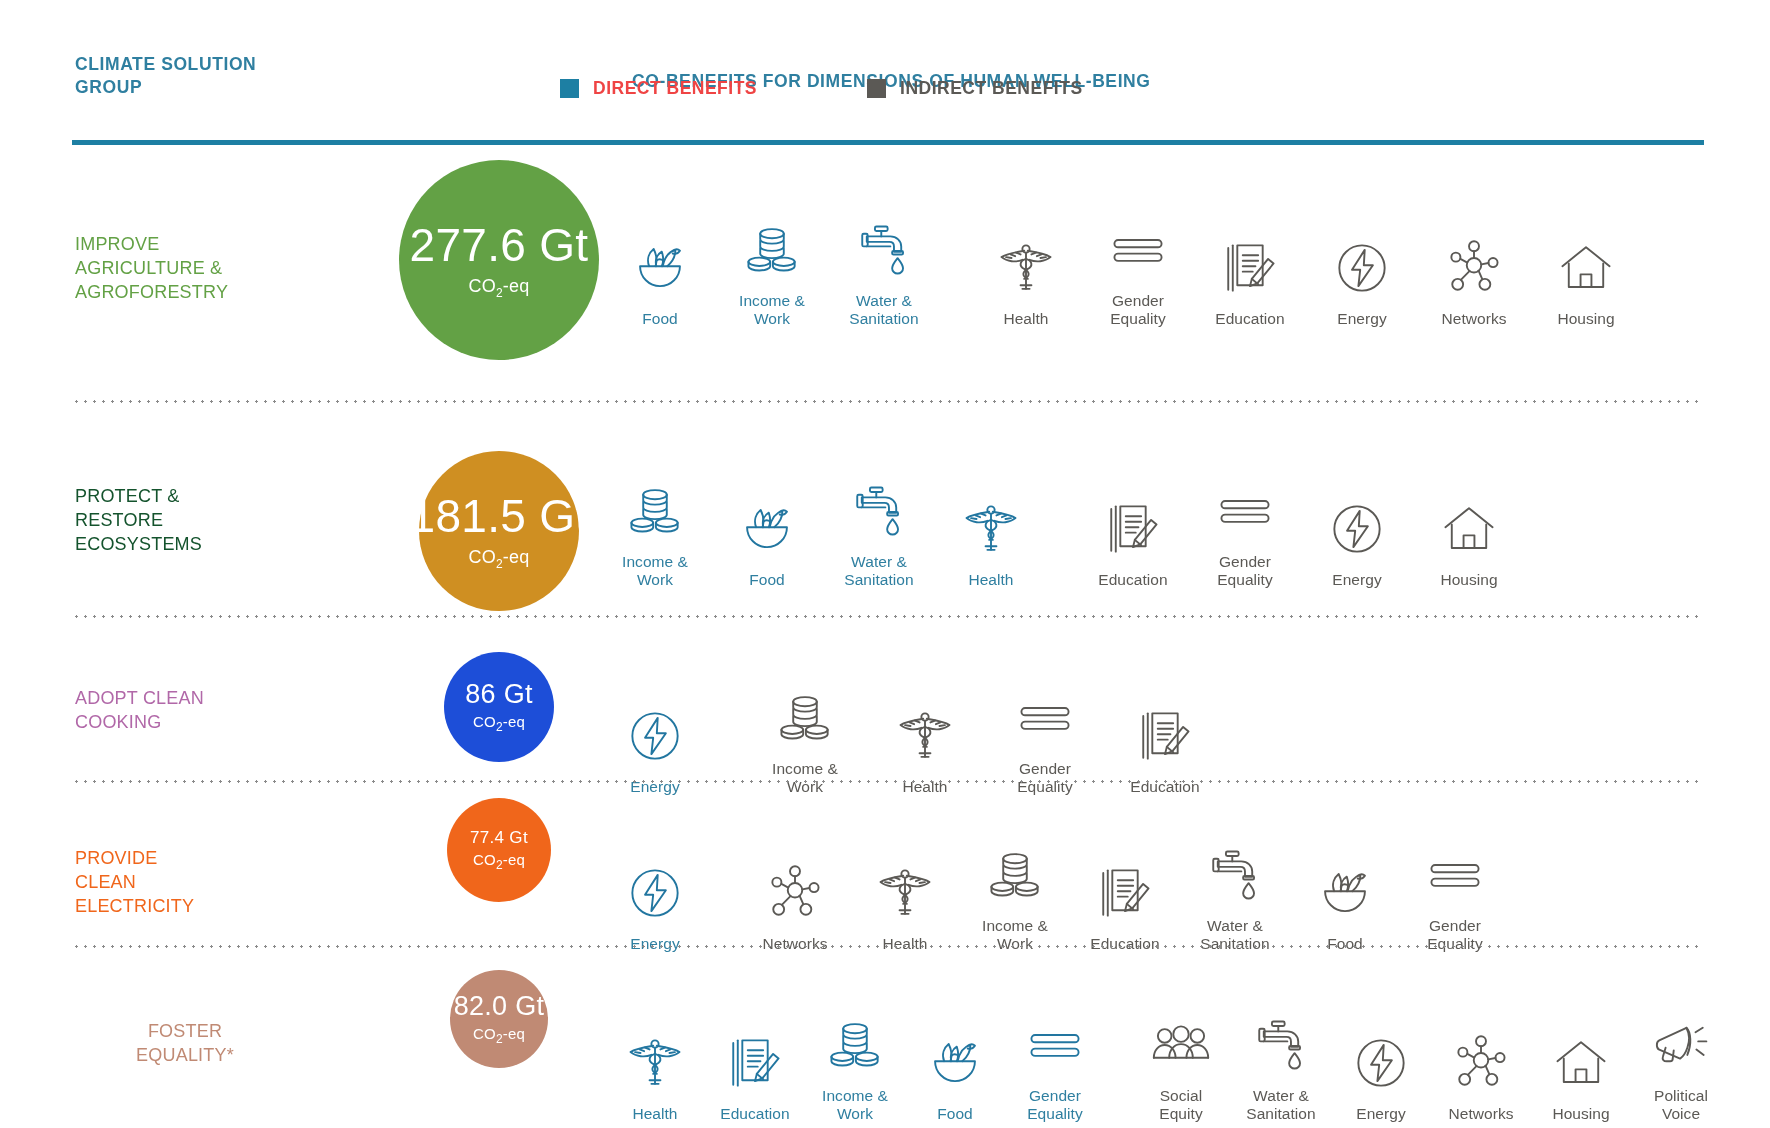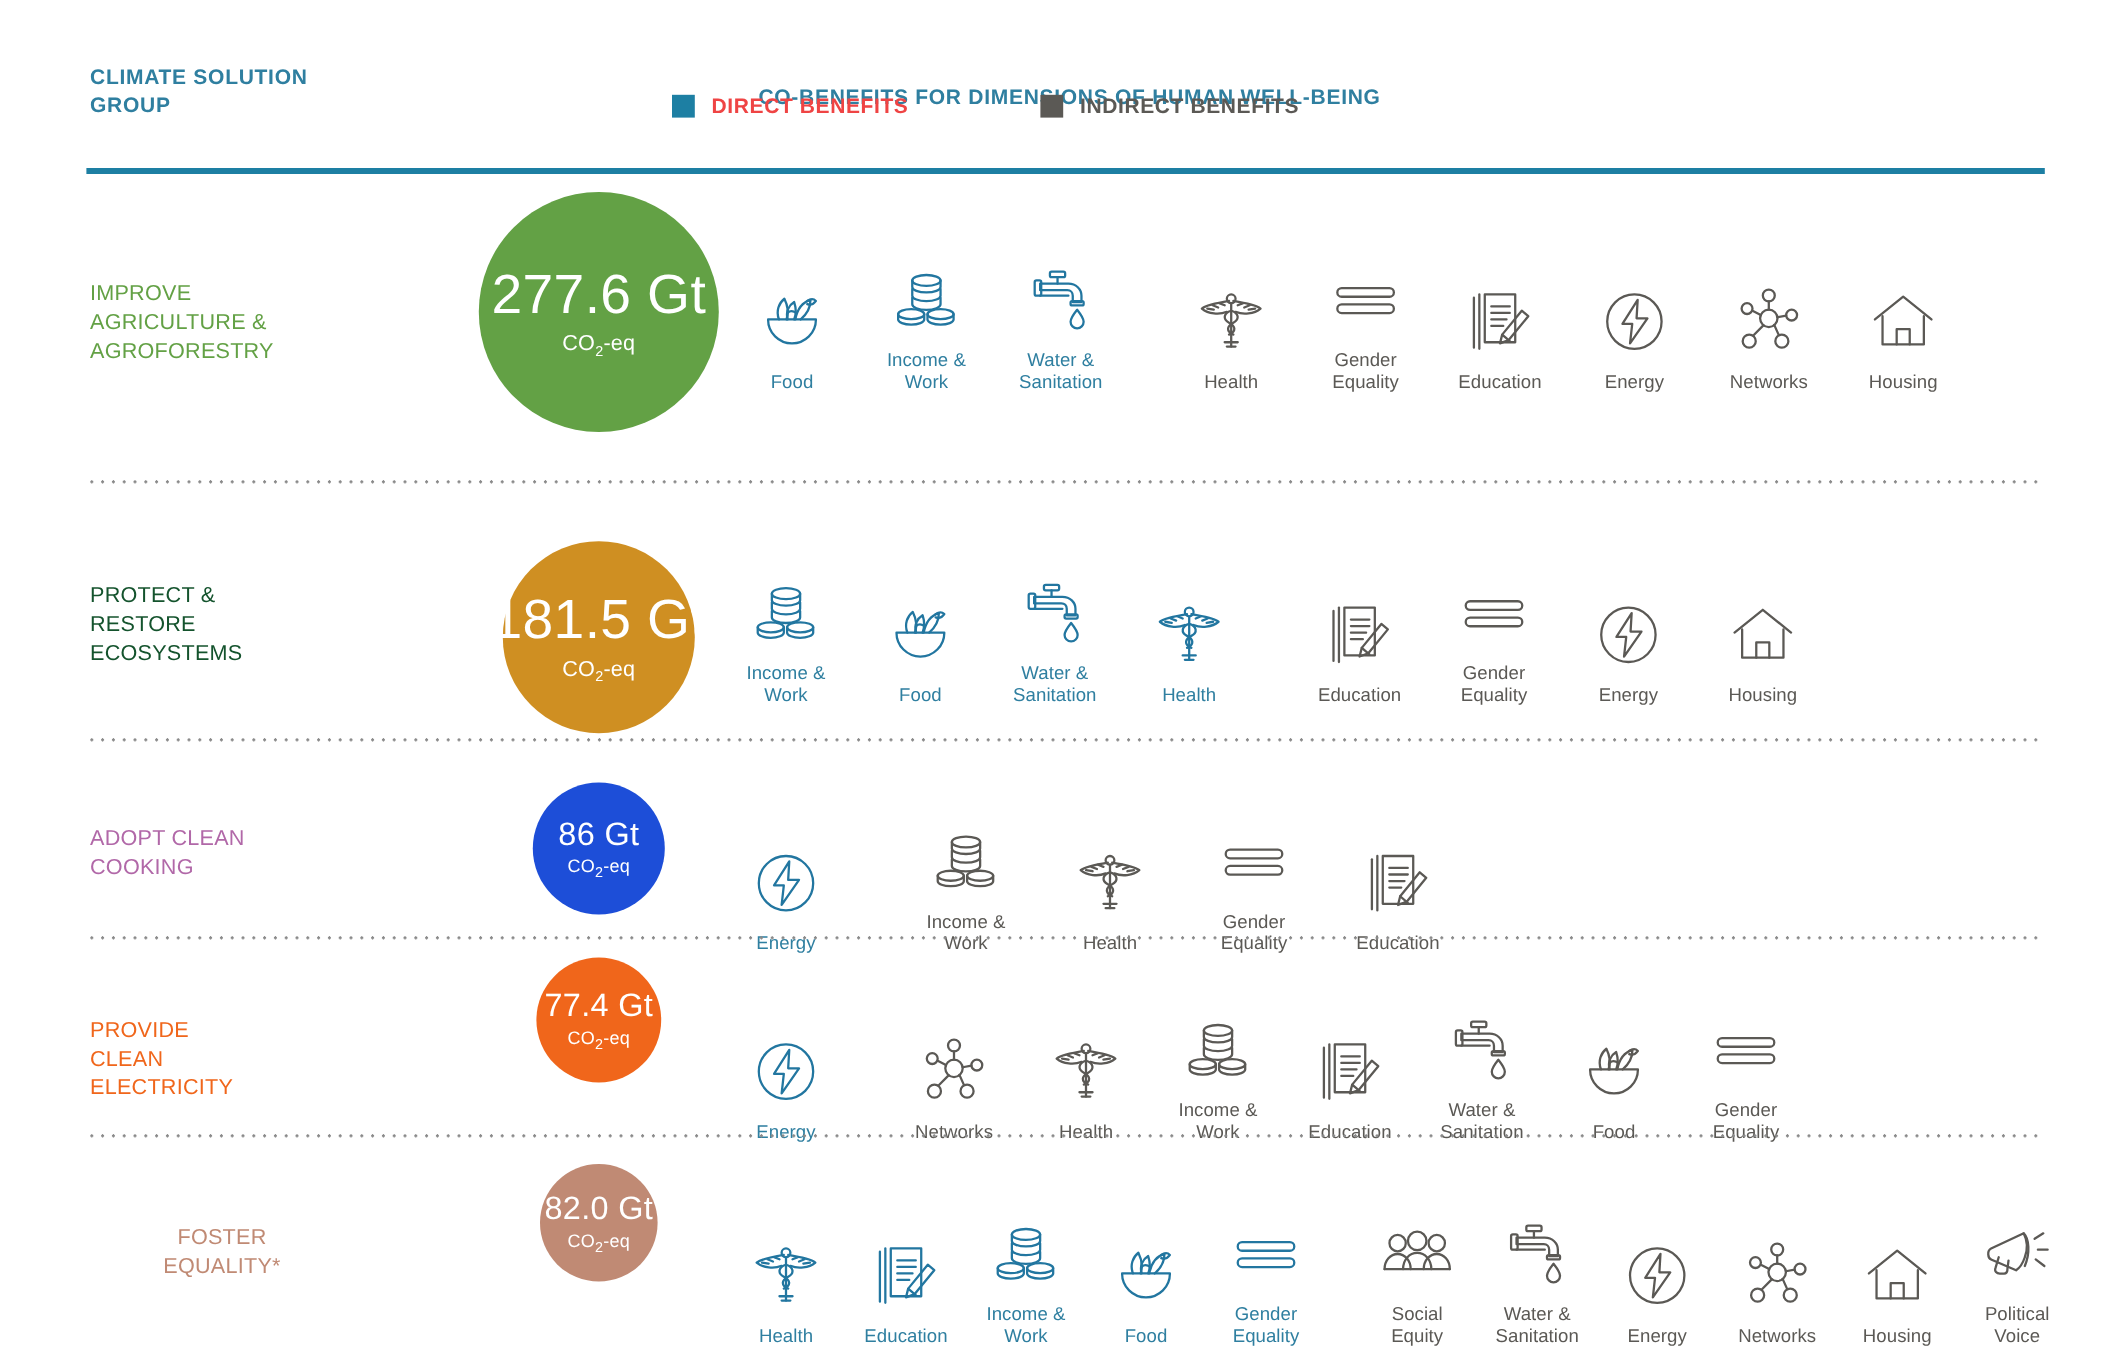--- a/index.html
+++ b/index.html
@@ -423,21 +423,21 @@
             </div>
             <div class="cap">Education</div>
           </div>
         </div>
       </div>
       <div class="row" style="top: 782px;">
         <div class="grp-name" style="top: 65px; color: rgb(240, 102, 27); white-space: pre-line;">PROVIDE
 CLEAN
 ELECTRICITY</div>
         <div class="bubble" style="width: 104px; height: 104px; left: 375px; top: 16px; background: rgb(240, 102, 27);">
-          <div class="bub-val" style="font-size: 27px;">77.4 Gt</div>
+          <div class="bub-val" style="font-size: 17px;">77.4 Gt</div>
           <div class="bub-unit" style="font-size: 15px; margin-top: 6px;">CO<sub>2</sub>-eq</div>
         </div>
         <div class="icons" style="left: 540px; top: 60px; gap: 24px;">
           <div class="ic direct" style="min-width: 86px;">
             <div class="glyph">
               <svg xmlns="http://www.w3.org/2000/svg" viewBox="0 0 64 64" width="58" height="58">
     <circle cx="32" cy="32" r="25"></circle>
     <path d="M35 12 L21 34 h9 l-2 18 L44 29 h-10 z"></path>
   </svg>
             </div>

